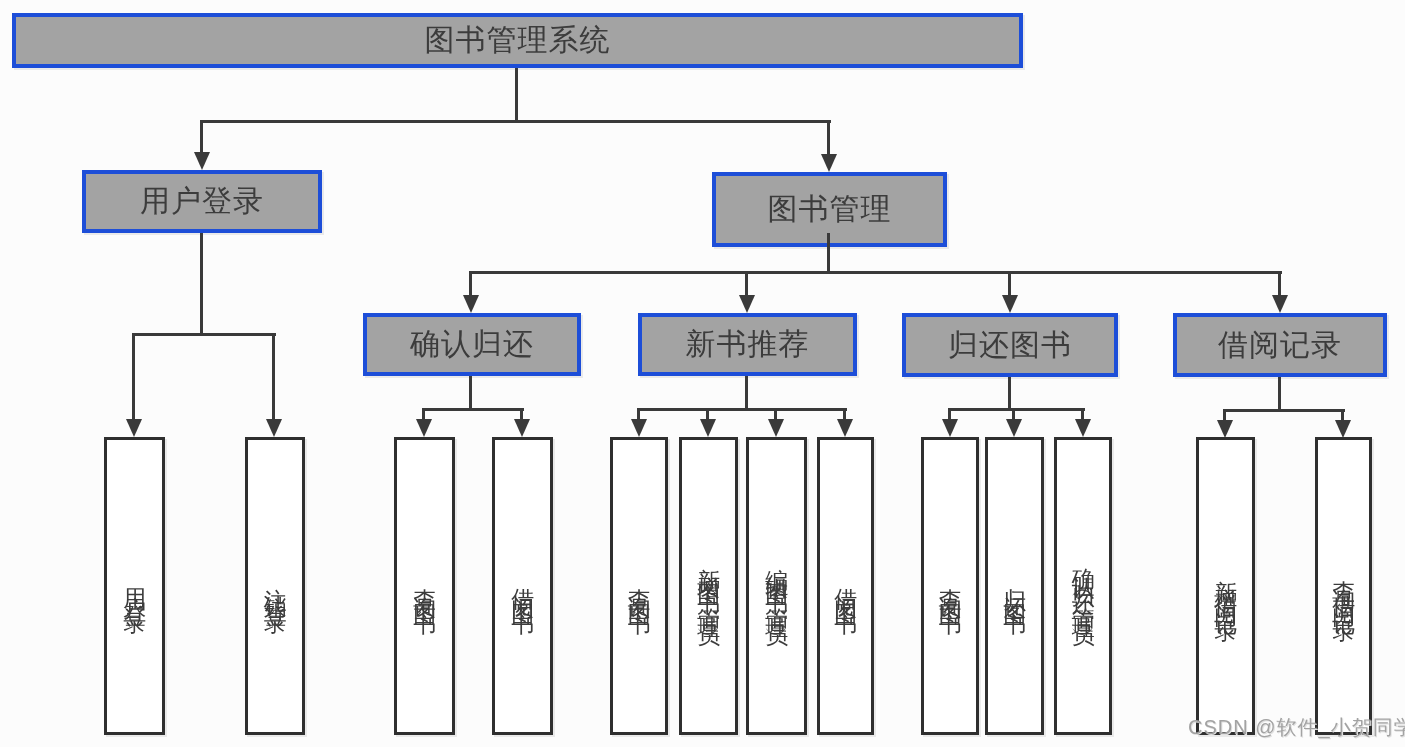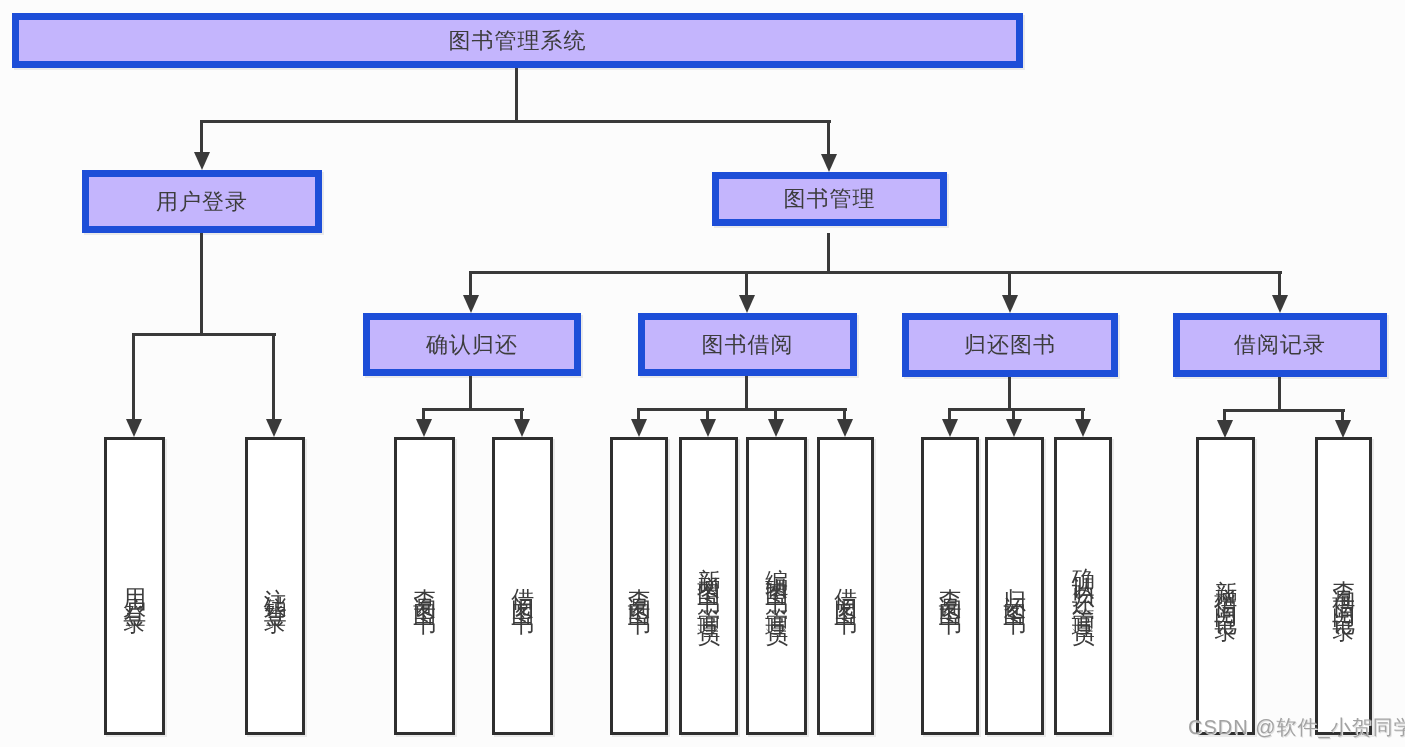--- a/index.html
+++ b/index.html
@@ -3,24 +3,24 @@
 <meta charset="utf-8">
 <style>
   * { margin:0; padding:0; box-sizing:border-box; }
   html,body { background:#ffffff; }
   body { font-family:"Liberation Sans","DejaVu Sans",sans-serif; }
   #canvas {
     position:relative; width:1405px; height:747px;
     background:#fcfcfc; overflow:hidden;
   }
   .hbox {
-    position:absolute; background:#c4b5fd;
-    border:7px solid #1d4ed8;
+    position:absolute; background:#a3a3a3;
+    border:4px solid #1d4ed8;
     display:flex; align-items:center; justify-content:center;
-    font-size:22px; color:#3c3c3c; letter-spacing:1px;
+    font-size:30px; color:#3c3c3c; letter-spacing:1px;
     box-shadow:2px 2px 0 rgba(0,0,0,0.07);
   }
   .vbox {
     position:absolute; background:#ffffff;
     border:3px solid #2f2f2f;
     display:flex; align-items:center; justify-content:center;
     top:437px; height:298px;
     box-shadow:2px 2px 0 rgba(0,0,0,0.07);
   }
   .vbox > span {
@@ -51,42 +51,42 @@
   <div class="hbox" style="left:12px; top:13px; width:1011px; height:55px;">图书管理系统</div>
 
   <div class="vl" style="left:515px; top:68px; height:52px;"></div>
   <div class="hl" style="left:200px; top:120px; width:631px;"></div>
   <div class="vl" style="left:200px; top:120px; height:33px;"></div>
   <div class="ar" style="left:194px; top:152px;"></div>
   <div class="vl" style="left:827px; top:120px; height:35px;"></div>
   <div class="ar" style="left:821px; top:154px;"></div>
 
   <div class="hbox" style="left:82px; top:170px; width:240px; height:63px;">用户登录</div>
-  <div class="hbox" style="left:712px; top:172px; width:235px; height:54px;">图书管理</div>
+  <div class="hbox" style="left:712px; top:172px; width:235px; height:75px;">图书管理</div>
 
   <div class="vl" style="left:200px; top:233px; height:100px;"></div>
   <div class="hl" style="left:132px; top:333px; width:144px;"></div>
   <div class="vl" style="left:132px; top:333px; height:88px;"></div>
   <div class="ar" style="left:126px; top:419px;"></div>
   <div class="vl" style="left:272px; top:333px; height:88px;"></div>
   <div class="ar" style="left:266px; top:419px;"></div>
 
   <div class="vl" style="left:827px; top:233px; height:41px;"></div>
   <div class="hl" style="left:469px; top:271px; width:813px;"></div>
   <div class="vl" style="left:469px; top:271px; height:26px;"></div>
   <div class="ar" style="left:463px; top:295px;"></div>
   <div class="vl" style="left:745px; top:271px; height:26px;"></div>
   <div class="ar" style="left:739px; top:295px;"></div>
   <div class="vl" style="left:1008px; top:271px; height:26px;"></div>
   <div class="ar" style="left:1002px; top:295px;"></div>
   <div class="vl" style="left:1278px; top:271px; height:26px;"></div>
   <div class="ar" style="left:1272px; top:295px;"></div>
 
   <div class="hbox" style="left:363px; top:313px; width:218px; height:63px;">确认归还</div>
-  <div class="hbox" style="left:638px; top:313px; width:219px; height:63px;">图书借阅</div>
+  <div class="hbox" style="left:638px; top:313px; width:219px; height:63px;">新书推荐</div>
   <div class="hbox" style="left:902px; top:313px; width:216px; height:64px;">归还图书</div>
   <div class="hbox" style="left:1173px; top:313px; width:214px; height:64px;">借阅记录</div>
 
   <div class="vl" style="left:469px; top:376px; height:35px;"></div>
   <div class="hl" style="left:422px; top:408px; width:102px;"></div>
   <div class="vl" style="left:422px; top:408px; height:12px;"></div>
   <div class="ar" style="left:416px; top:419px;"></div>
   <div class="vl" style="left:520px; top:408px; height:12px;"></div>
   <div class="ar" style="left:514px; top:419px;"></div>
 

